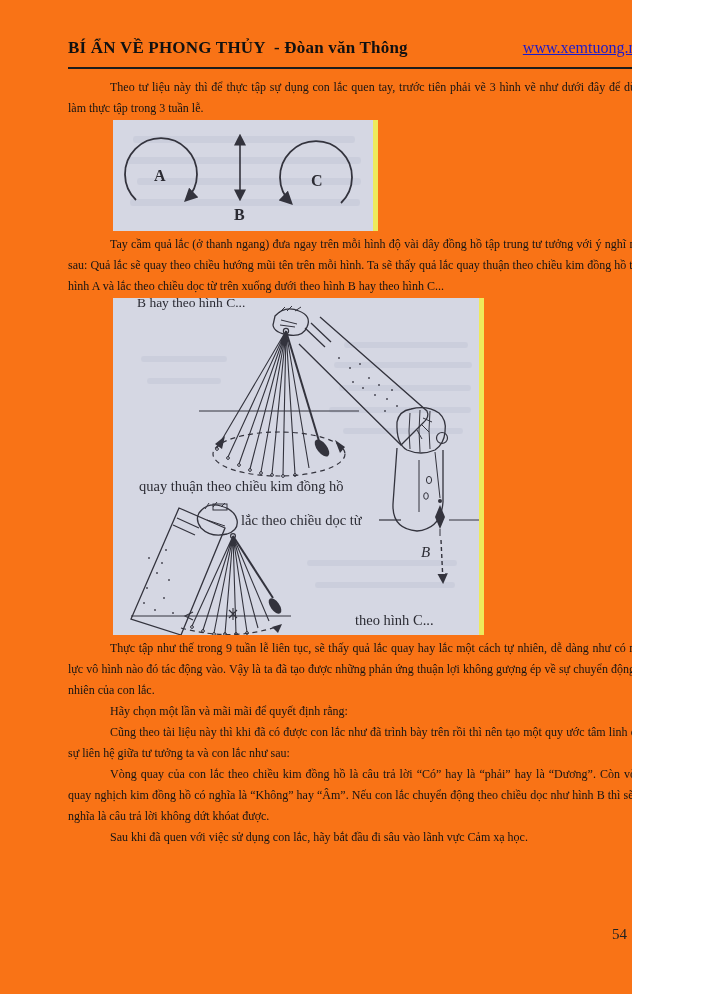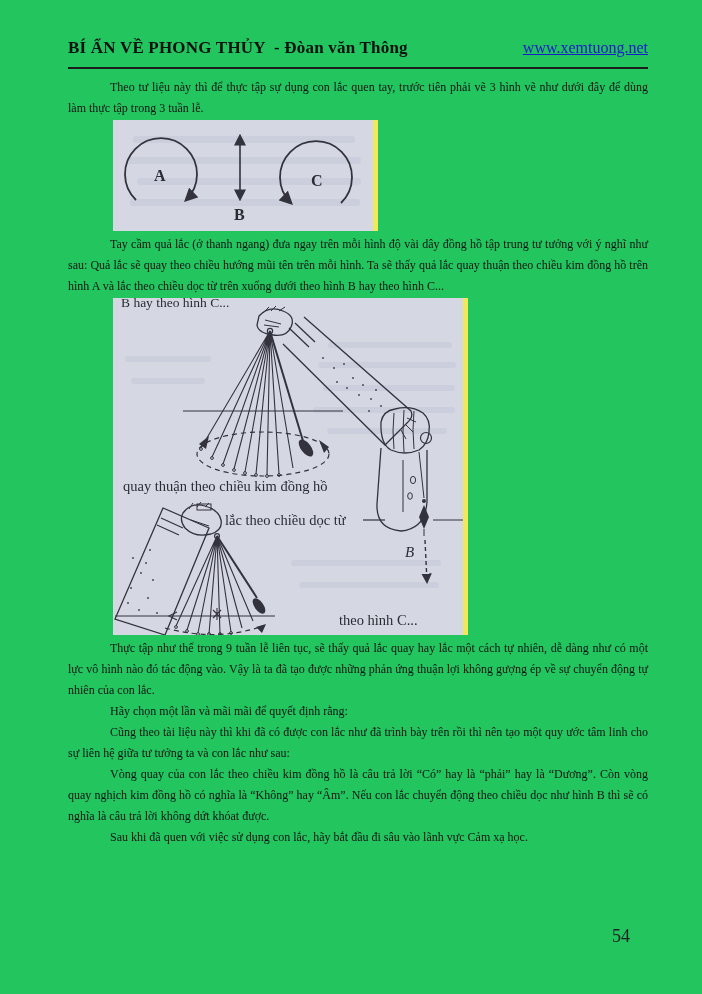--- a/index.html
+++ b/index.html
@@ -1,17 +1,17 @@
 <!DOCTYPE html>
 <html><head>
 <meta charset="utf-8">
 <style>
   html,body { margin:0; padding:0; background:#ffffff; }
   .page {
-    position:relative; width:702px; height:994px; background:#22c55e;
+    position:relative; width:632px; height:994px; background:#f97316;
     font-family:"Liberation Serif", serif; color:#111111; overflow:hidden;
   }
   
   .header {
     position:absolute; left:68px; top:38px; width:580px;
     display:flex; justify-content:space-between; align-items:baseline;
     border-bottom:2px solid #1c1c1c; padding-bottom:9px;
   }
   .header .title { font-size:17px; font-weight:bold; letter-spacing:0.2px; white-space:pre; }
   .header .link  { font-size:16px; color:#1a1acc; text-decoration:underline; }
@@ -20,29 +20,29 @@
   .content p {
     margin:0; font-size:12px; line-height:21px; text-align:justify;
     text-indent:42px; color:#141414;
   }
   
   .scan {
     background:#d5d7e3; border-right:5px solid #eeea5c;
     margin:1px 0 3px 45px; display:block; line-height:0;
   }
   .fig1 { width:260px; height:111px; }
-  .fig2 { width:350px; height:337px; }
+  .fig2 { width:350px; height:337px;padding-left:16px; }
   svg { display:block; }
   svg text { font-family:"Liberation Serif", serif; fill:#2b2b33; }
   .ink    { stroke:#33333d; fill:none; }
   .inkfil { fill:#33333d; stroke:none; }
   .smudge { fill:#9aa2bc; opacity:0.16; }
   .dot    { fill:#33333d; stroke:none; opacity:0.85; }
   
-  .pagenum { position:absolute; left:612px; top:926px; font-size:18px; color:#222; }
+  .pagenum { position:absolute; left:612px; top:926px; font-size:15px; color:#222; }
 </style>
 </head>
 <body>
 
 <div class="page">
 
   <div class="header">
     <span class="title">BÍ ẨN VỀ PHONG THỦY  - Đòan văn Thông</span>
     <a class="link" href="#">www.xemtuong.net</a>
   </div>

